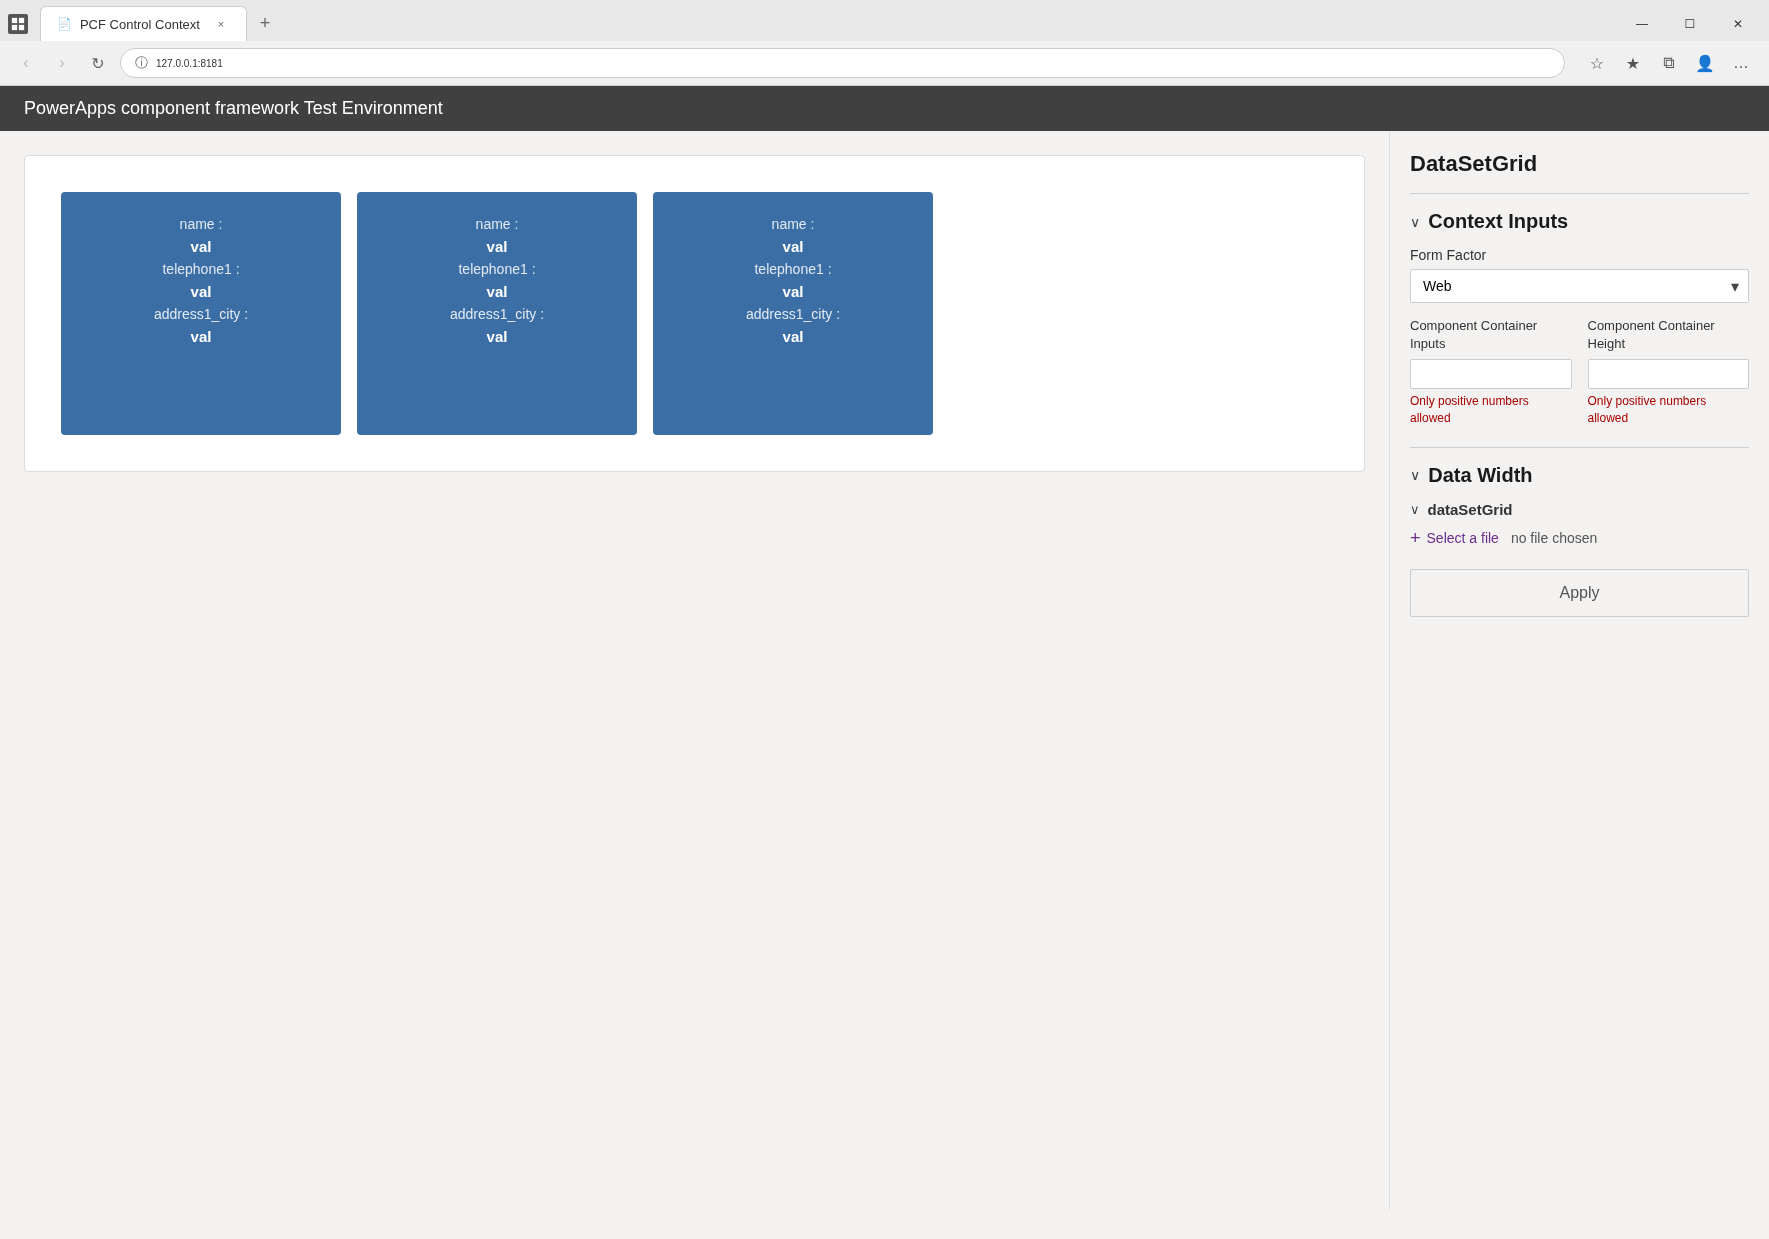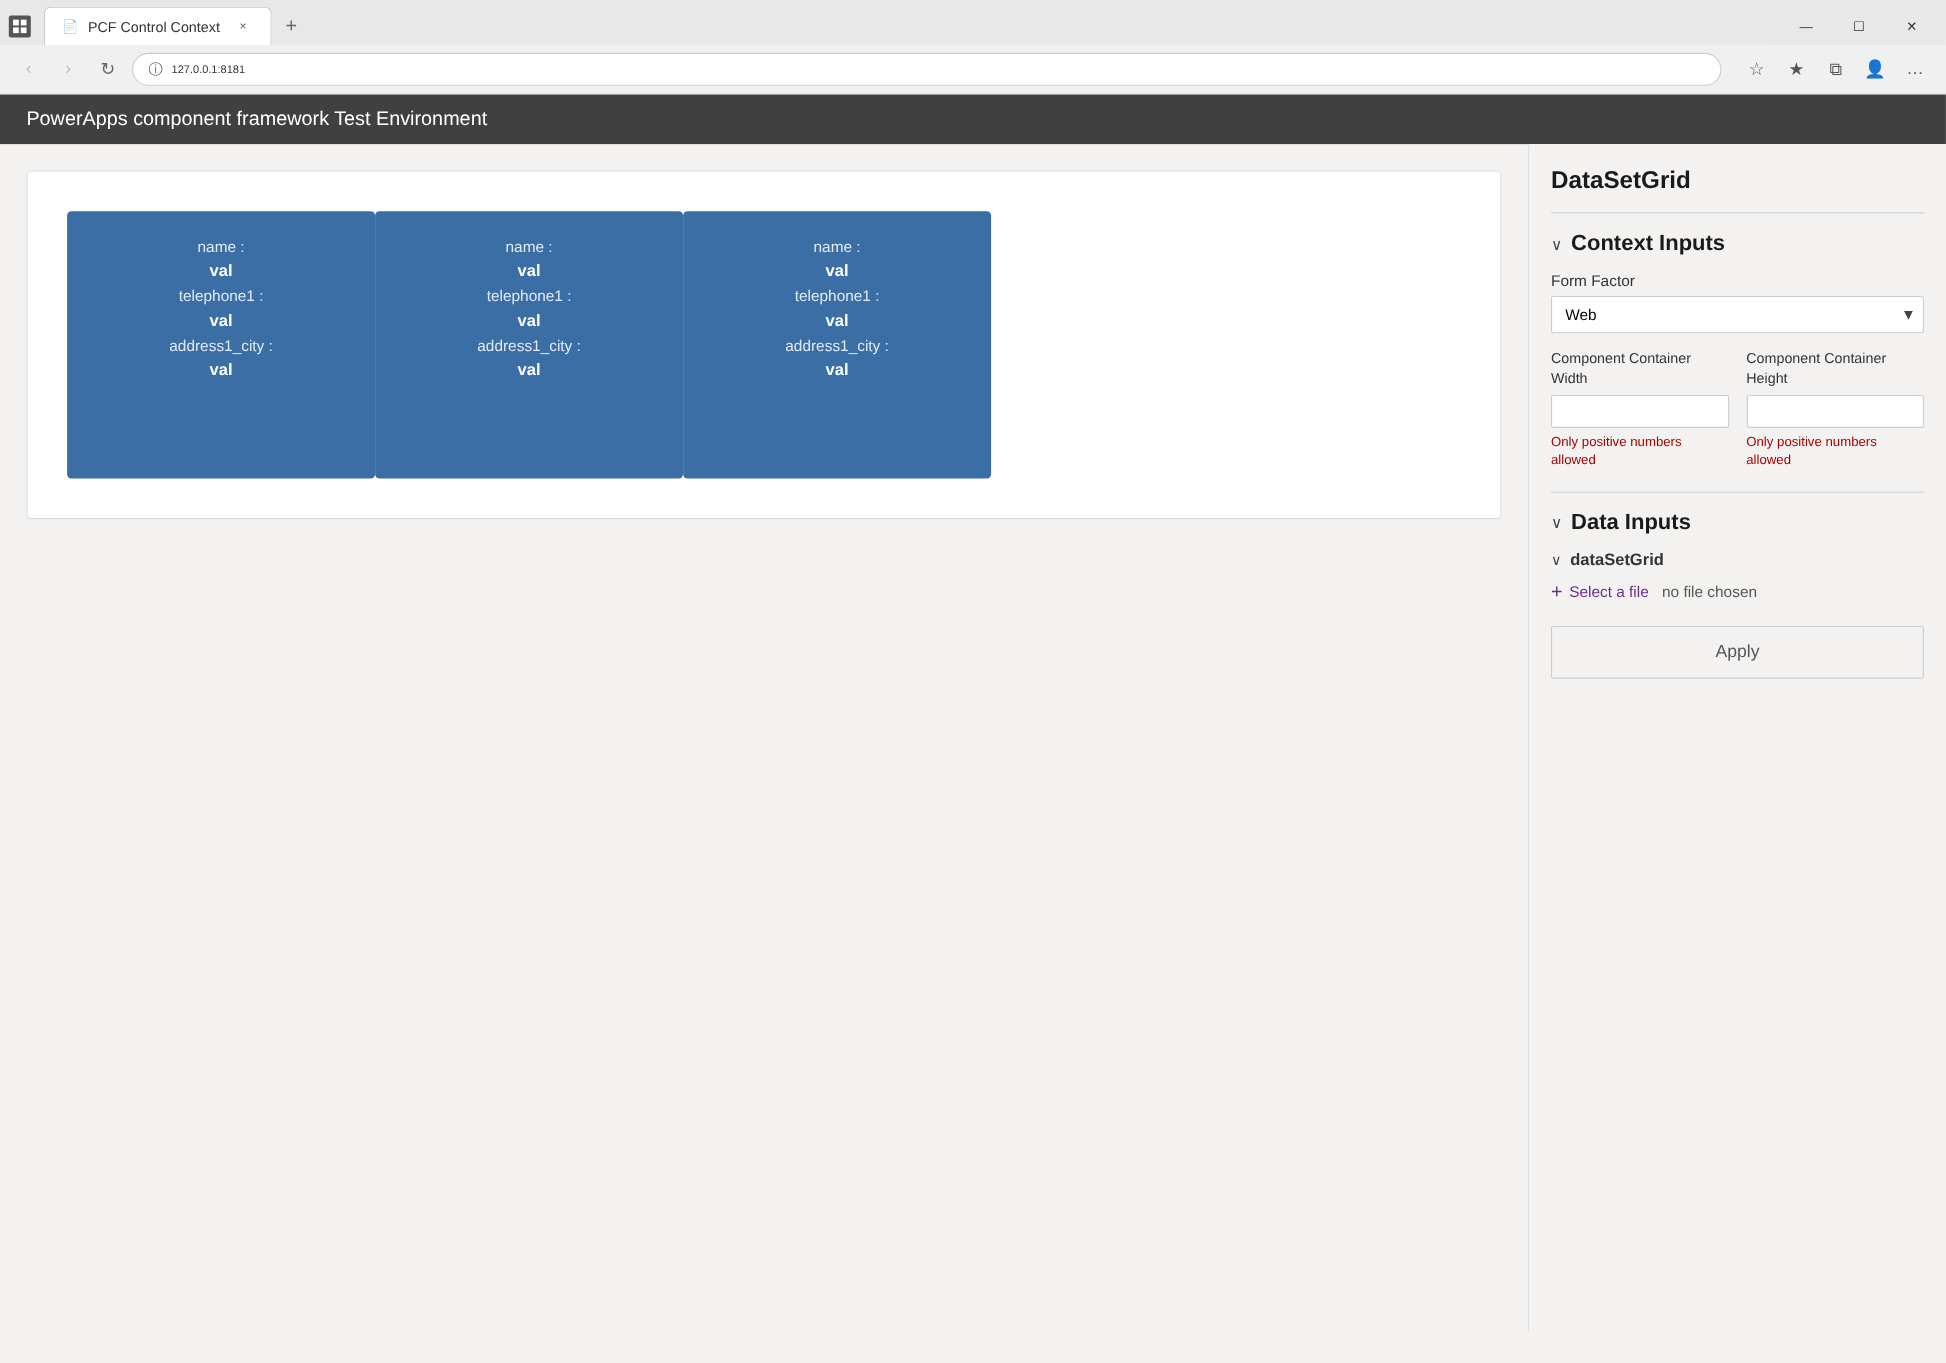--- a/index.html
+++ b/index.html
@@ -23,21 +23,21 @@
     .address-text { font-size: 10px; color: #333; flex: 1; }
     .toolbar-icons { display: flex; align-items: center; gap: 4px; margin-left: 8px; }
     .toolbar-icon-btn { width: 32px; height: 32px; display: flex; align-items: center; justify-content: center; border-radius: 50%; cursor: pointer; font-size: 16px; color: #555; }
     .window-controls { display: flex; gap: 2px; margin-left: 8px; }
     .win-btn { width: 46px; height: 32px; display: flex; align-items: center; justify-content: center; cursor: pointer; font-size: 12px; color: #333; }
 
     
     .app-header { background: #404040; color: white; padding: 12px 24px; font-size: 18px; font-weight: 400; }
     .app-body { display: flex; min-height: calc(100vh - 160px); }
     .main-content { flex: 1; padding: 24px; }
-    .canvas-area { background: white; border: 1px solid #ddd; border-radius: 4px; padding: 36px; display: flex; gap: 0; flex-wrap: wrap; }
+    .canvas-area { background: white; border: 1px solid #ddd; border-radius: 4px; padding: 36px; display: flex; gap: 16px; flex-wrap: wrap; }
     .card { background: #3b6ea5; border-radius: 4px; padding: 24px 16px; flex: 1; min-width: 200px; max-width: 280px; display: flex; flex-direction: column; align-items: center; gap: 6px; }
     .card-field { color: rgba(255,255,255,0.85); font-size: 14px; text-align: center; }
     .card-value { color: white; font-weight: 700; font-size: 15px; text-align: center; }
     .card-spacer { height: 60px; }
 
     
     .right-panel { width: 380px; background: #f3f2f1; border-left: 1px solid #e0e0e0; padding: 20px; overflow-y: auto; }
     .panel-title { font-size: 22px; font-weight: 700; color: #1a1a1a; margin-bottom: 16px; }
     .section { margin-bottom: 20px; }
     .section-header { display: flex; align-items: center; gap: 8px; margin-bottom: 14px; cursor: pointer; }
@@ -170,38 +170,38 @@
           <select class="form-select">
             <option>Web</option>
             <option>Tablet</option>
             <option>Phone</option>
           </select>
         </div>
       </div>
 
       <div class="two-col">
         <div>
-          <div class="col-label">Component Container Width</div>
+          <div class="col-label">Component Container Inputs</div>
           <input type="text" class="col-input" value="" style="">
           <div class="error-text">Only positive numbers allowed</div>
         </div>
         <div>
           <div class="col-label">Component Container Height</div>
           <input type="text" class="col-input" value="" style="">
           <div class="error-text">Only positive numbers allowed</div>
         </div>
       </div>
     </div>
 
     <hr class="divider">
 
     <div class="section">
       <div class="section-header">
         <span class="section-chevron">∨</span>
-        <span class="section-title">Data Inputs</span>
+        <span class="section-title">Data Width</span>
       </div>
 
       <div class="sub-section">
         <div class="sub-section-header">
           <span class="sub-section-chevron">∨</span>
           <span class="sub-section-title">dataSetGrid</span>
         </div>
         <div class="file-select-row">
           <div class="file-select-btn">
             <span class="plus">+</span>

